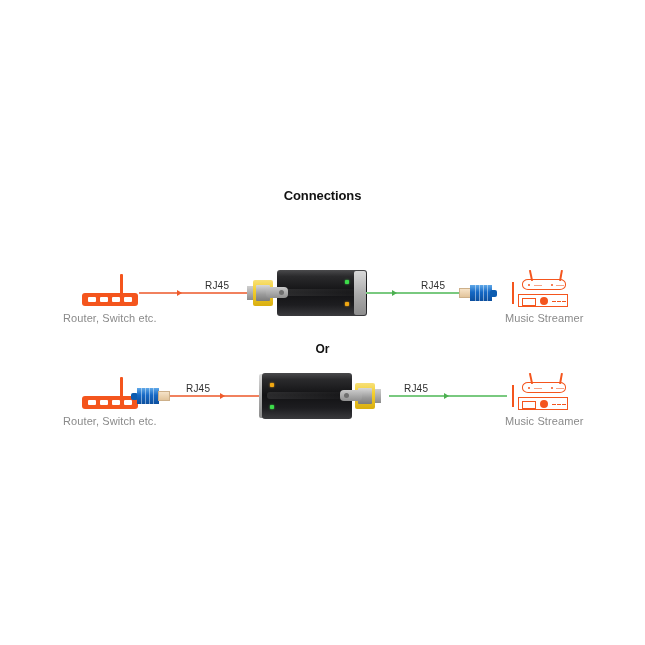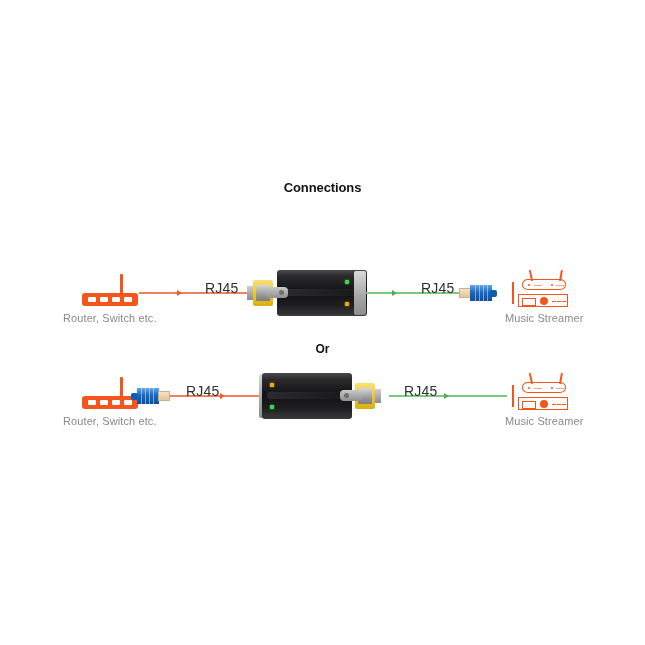--- a/index.html
+++ b/index.html
@@ -35,21 +35,21 @@
     font-weight: bold;
     font-style: italic;
     color: #8d8f93;
     letter-spacing: 0.2px;
     line-height: 1.05;
   }
   .sub-title {
     font-size: 13px;
     font-weight: bold;
     color: #111111;
-    margin-top: 12px;
+    margin-top: 20px;
     letter-spacing: -0.1px;
     text-align: center;
   }
   .or-label {
     position: absolute;
     left: 0;
     top: 342px;
     width: 645px;
     text-align: center;
     font-size: 12px;
@@ -200,21 +200,21 @@
     width: 0;
     height: 0;
     border-top: 3px solid transparent;
     border-bottom: 3px solid transparent;
   }
   .cable-arrow.orange { border-left: 5px solid #ef5b2b; }
   .cable-arrow.green  { border-left: 5px solid #4caf50; }
 
   .cable-label {
     position: absolute;
-    font-size: 14px;
+    font-size: 10px;
     color: #2f2f2f;
     white-space: nowrap;
     letter-spacing: 0.2px;
   }
 
   
   .plug-blue {
     position: absolute;
     width: 40px;
     height: 18px;

